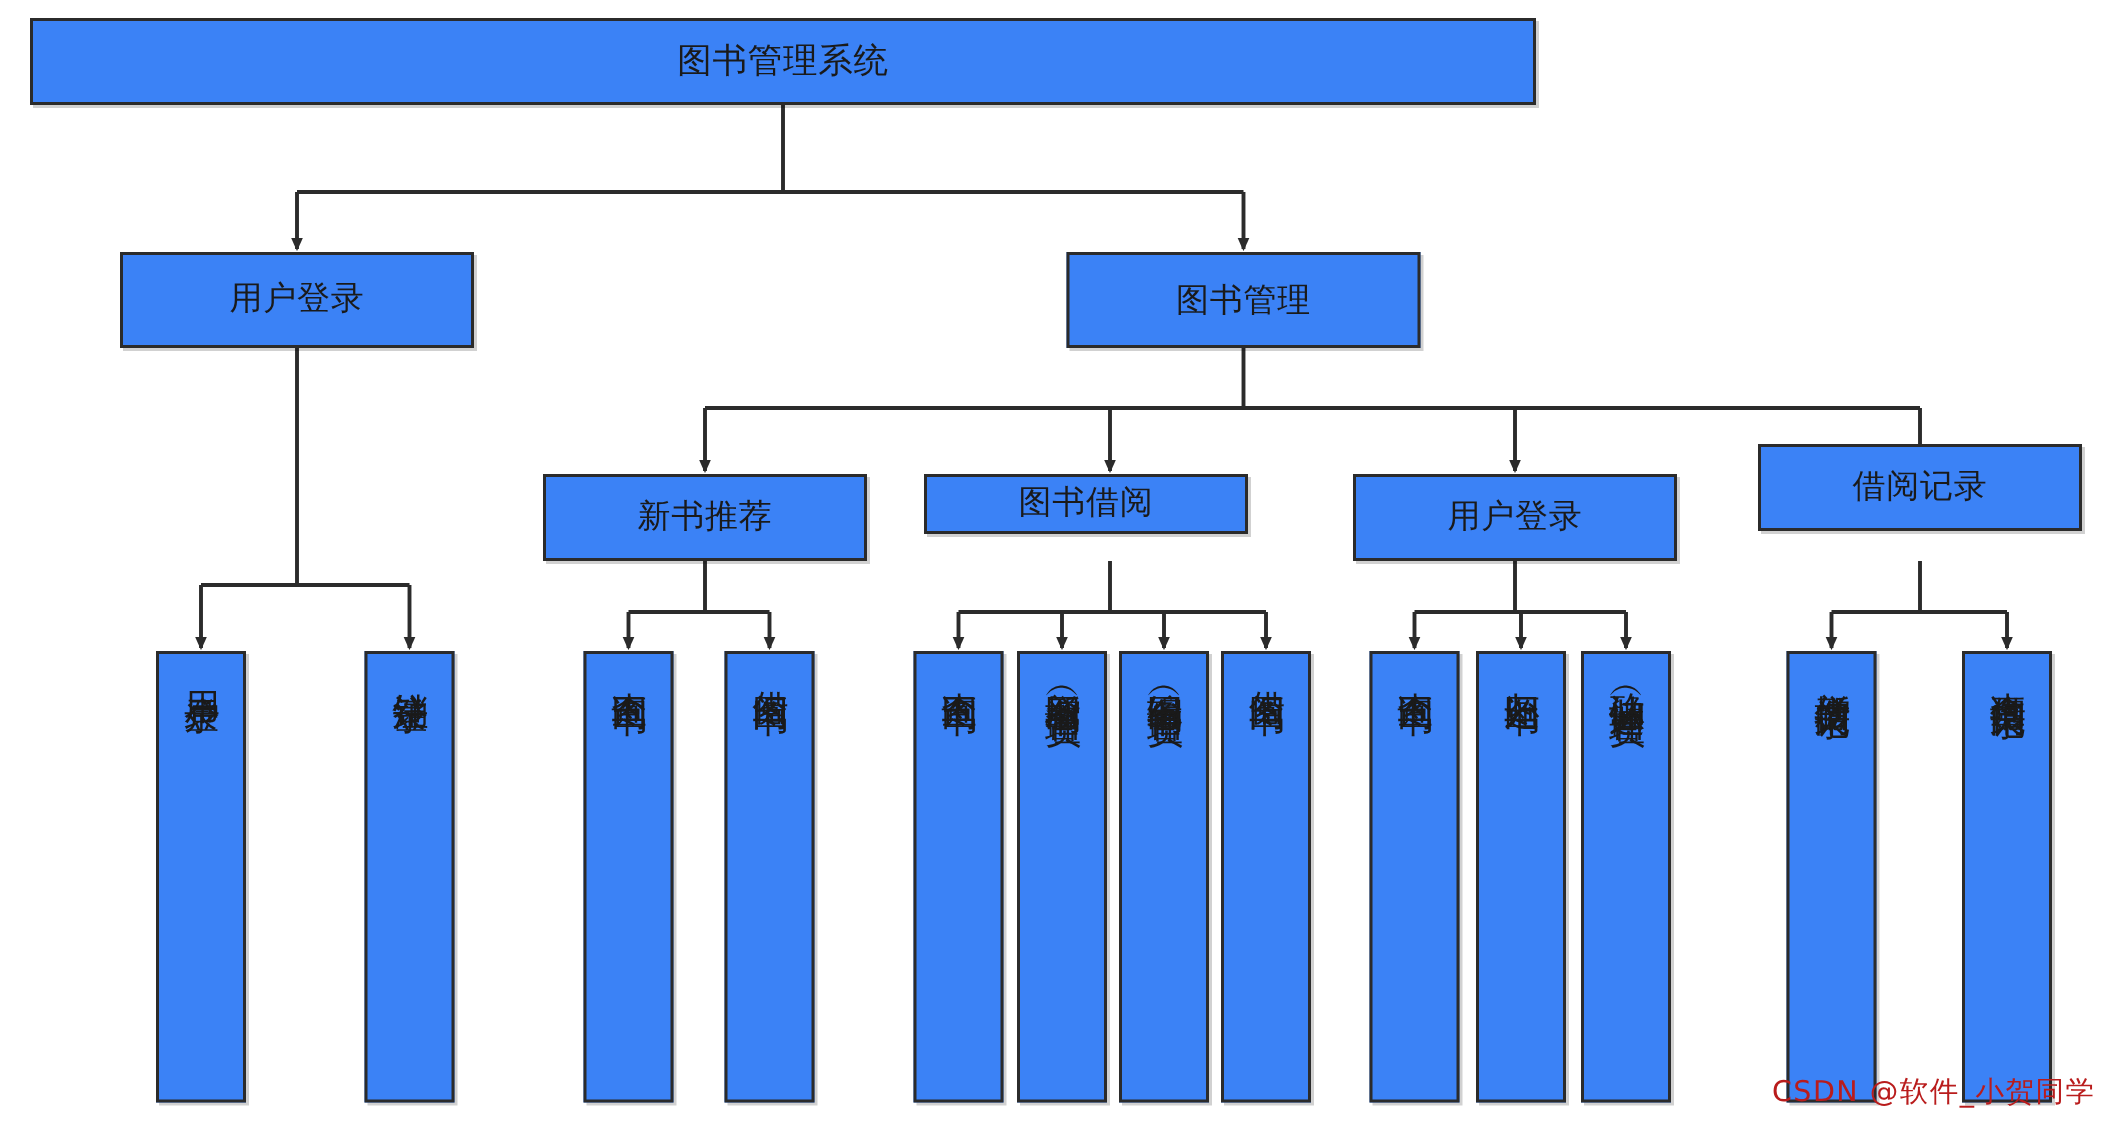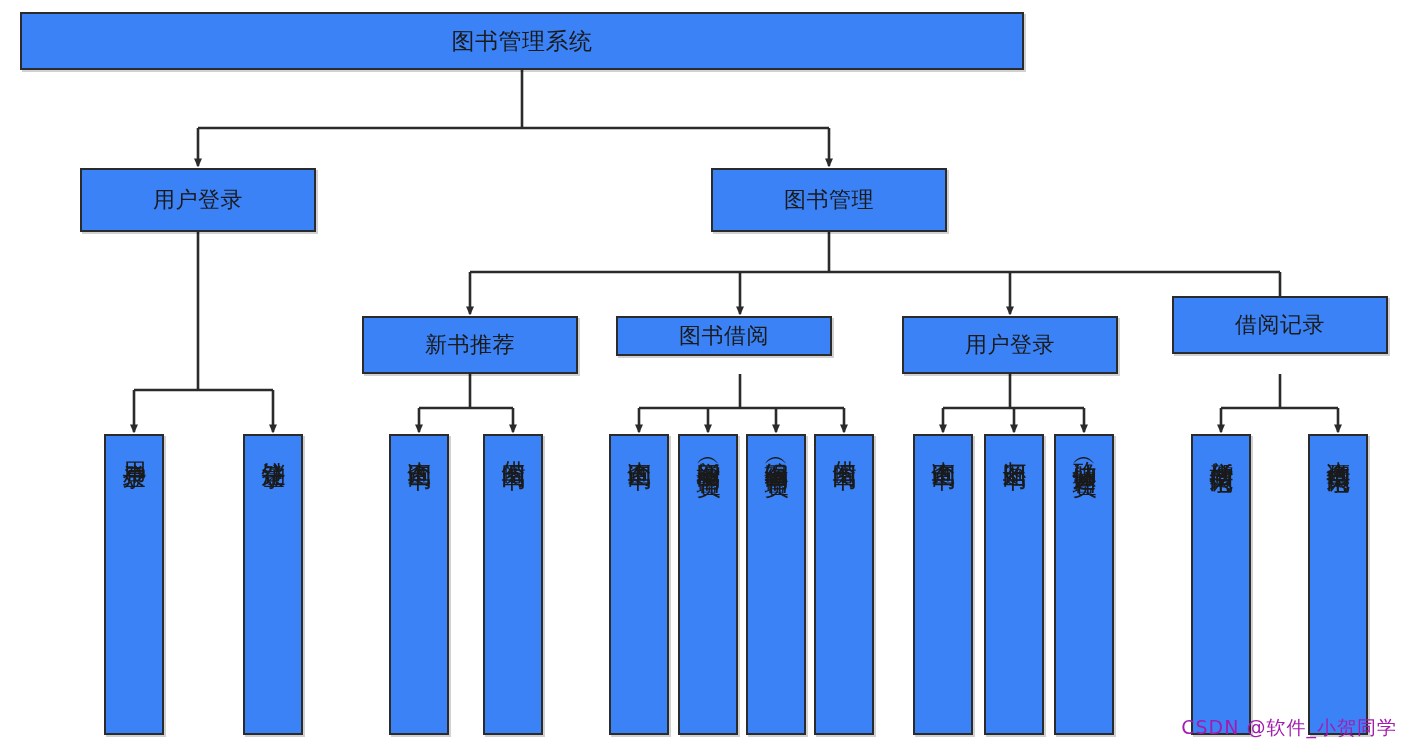--- a/index.html
+++ b/index.html
@@ -57,21 +57,21 @@
     line-height: 1.05;
     letter-spacing: 2px;
     white-space: nowrap;
   }
   .node.root .label { font-size: 23px; }
   .watermark {
     position: absolute;
     right: 8px;
     bottom: 6px;
     font-size: 19px;
-    color: #a21caf;
+    color: #b91c1c;
     letter-spacing: 1px;
     white-space: nowrap;
     font-family: "DejaVu Sans", "Liberation Sans", sans-serif;
   }
 </style>
 </head>
 <body>
 
 <div id="canvas">
 

